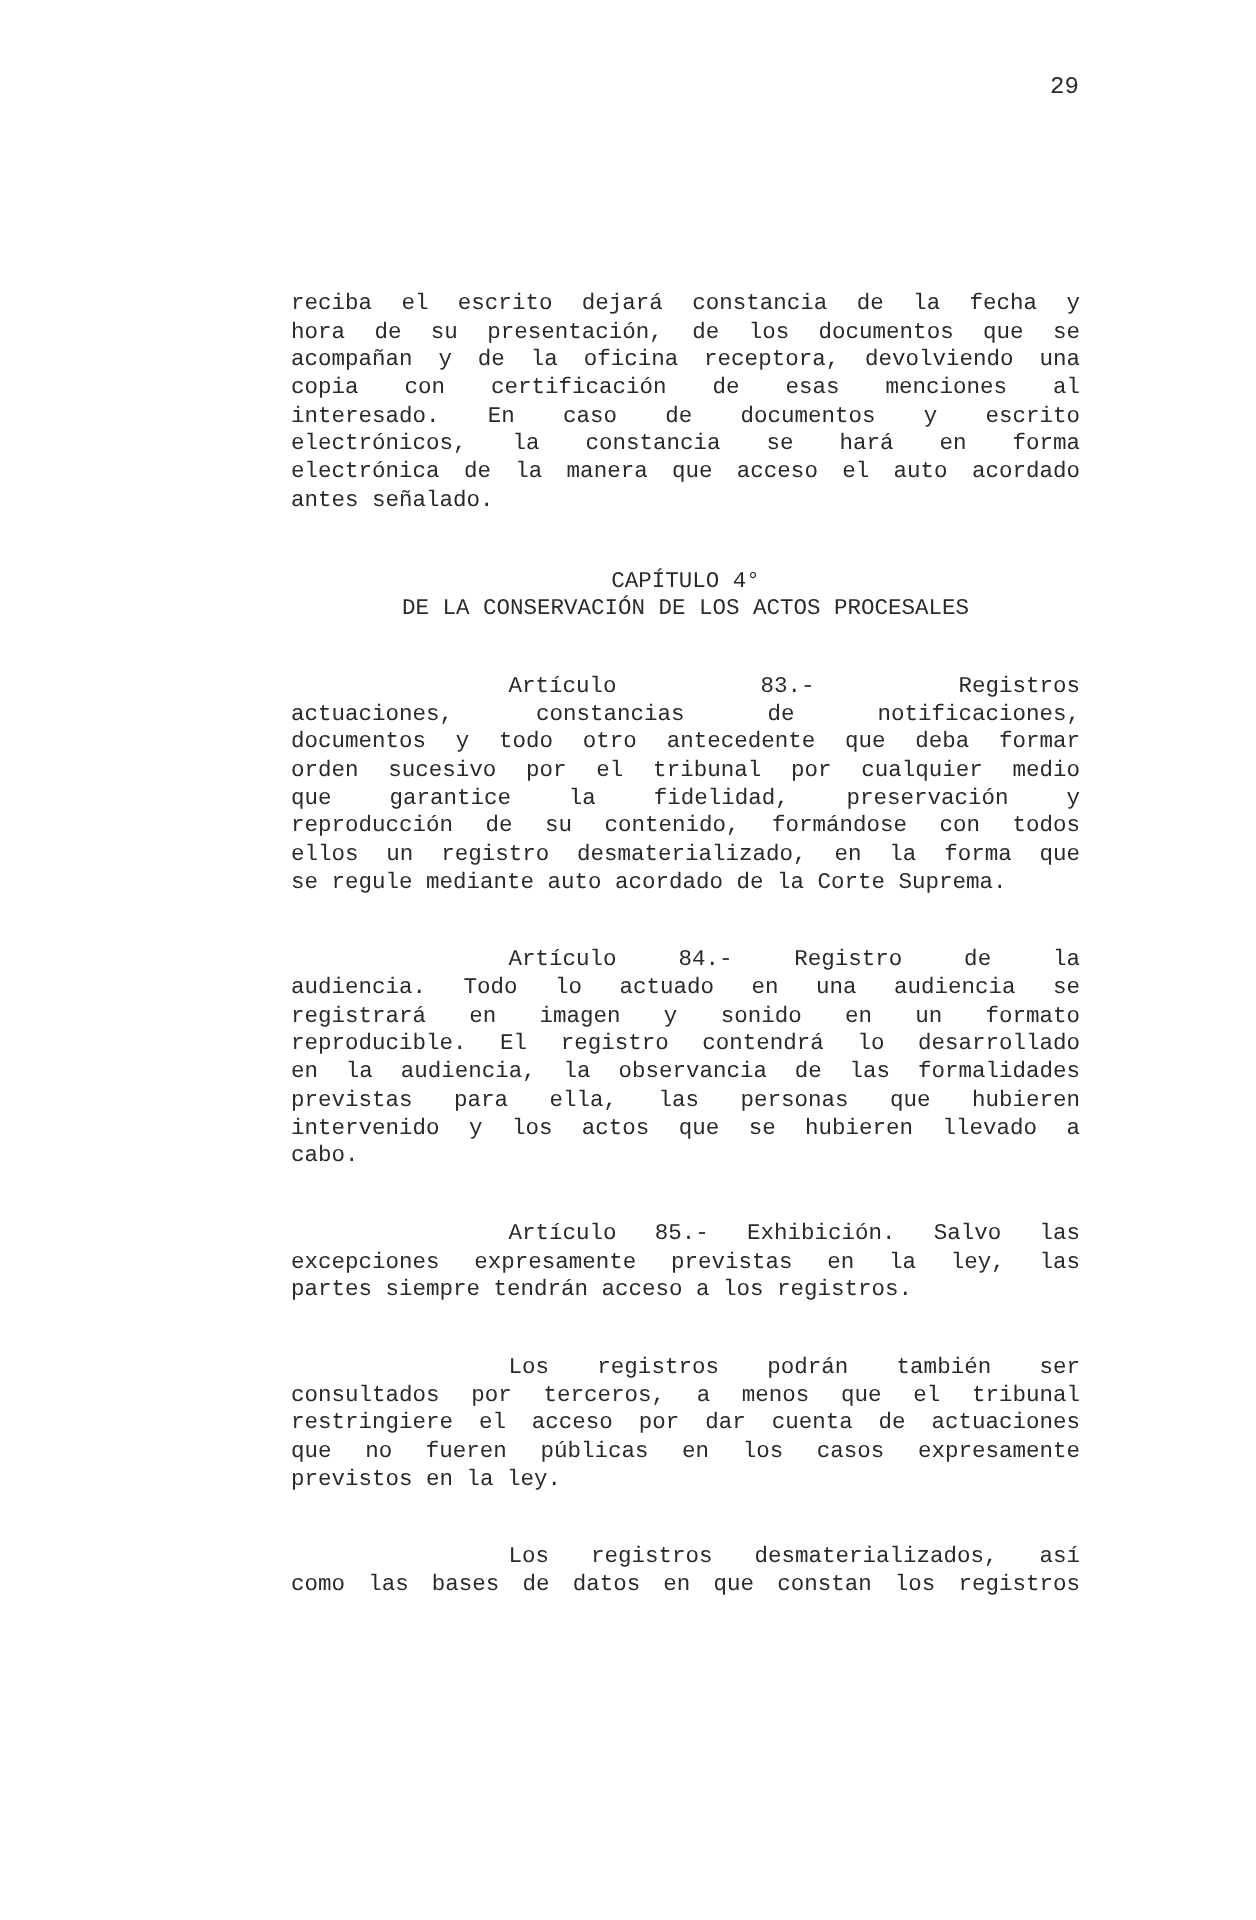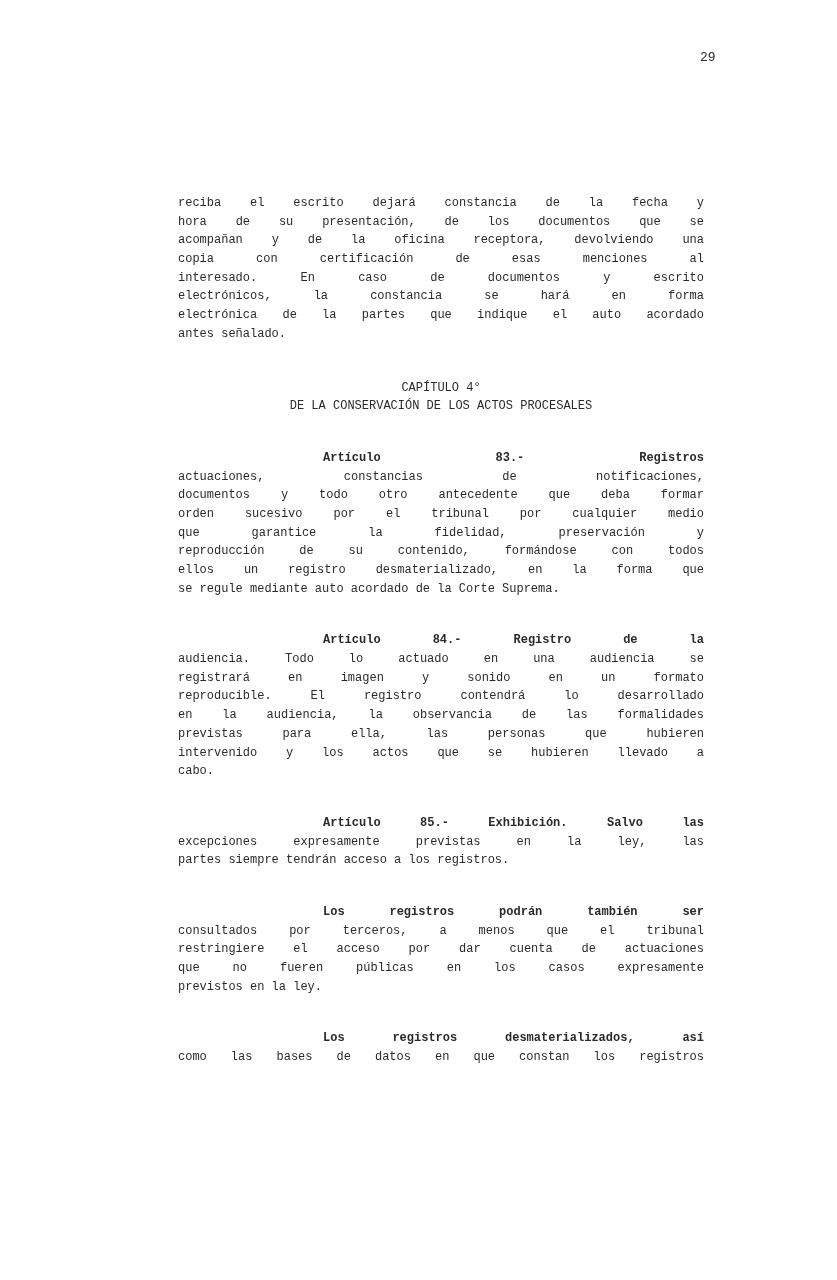--- a/index.html
+++ b/index.html
@@ -1,43 +1,43 @@
 <!DOCTYPE html>
 <html><head>
 <meta charset="utf-8">
 <style>
   html, body { margin: 0; padding: 0; background: #ffffff; }
   body { width: 837px; height: 1280px; position: relative; overflow: hidden;
          font-family: "Liberation Mono", "DejaVu Sans Mono", monospace; color: #2a2a2a; }
-  .page-number { position: absolute; top: 49px; left: 700px; font-size: 13px; line-height: 18px; }
-  .content { position: absolute; left: 178px; top: 194px; width: 526px; font-size: 12px; }
+  .page-number { position: absolute; top: 49px; left: 700px; font-size: 16px; line-height: 18px; }
+  .content { position: absolute; left: 194px; top: 194px; width: 526px; font-size: 15px; }
   .para { margin: 0; }
   .line { display: block; height: 18.7px; line-height: 18.7px; white-space: nowrap; }
   .j { text-align: justify; text-align-last: justify; white-space: normal; overflow: hidden; }
-  .indent { padding-left: 145px; font-weight: bold; }
+  .indent { padding-left: 145px; }
   .heading { text-align: center; }
   .gap-chapter { height: 35px; }
   .gap-after-heading { height: 33px; }
   .gap-para { height: 33px; }
 </style>
 </head>
 <body>
 
 <div class="page-number">29</div>
 
 <div class="content">
 
   <div class="para">
     <span class="line j">reciba el escrito dejará constancia de la fecha y</span>
     <span class="line j">hora de su presentación, de los documentos que se</span>
     <span class="line j">acompañan y de la oficina receptora, devolviendo una</span>
     <span class="line j">copia con certificación de esas menciones al</span>
     <span class="line j">interesado. En caso de documentos y escrito</span>
     <span class="line j">electrónicos, la constancia se hará en forma</span>
-    <span class="line j">electrónica de la partes que indique el auto acordado</span>
+    <span class="line j">electrónica de la manera que acceso el auto acordado</span>
     <span class="line">antes señalado.</span>
   </div>
 
   <div class="gap-chapter"></div>
 
   <div class="para">
     <span class="line heading">CAPÍTULO 4°</span>
     <span class="line heading">DE LA CONSERVACIÓN DE LOS ACTOS PROCESALES</span>
   </div>
 

